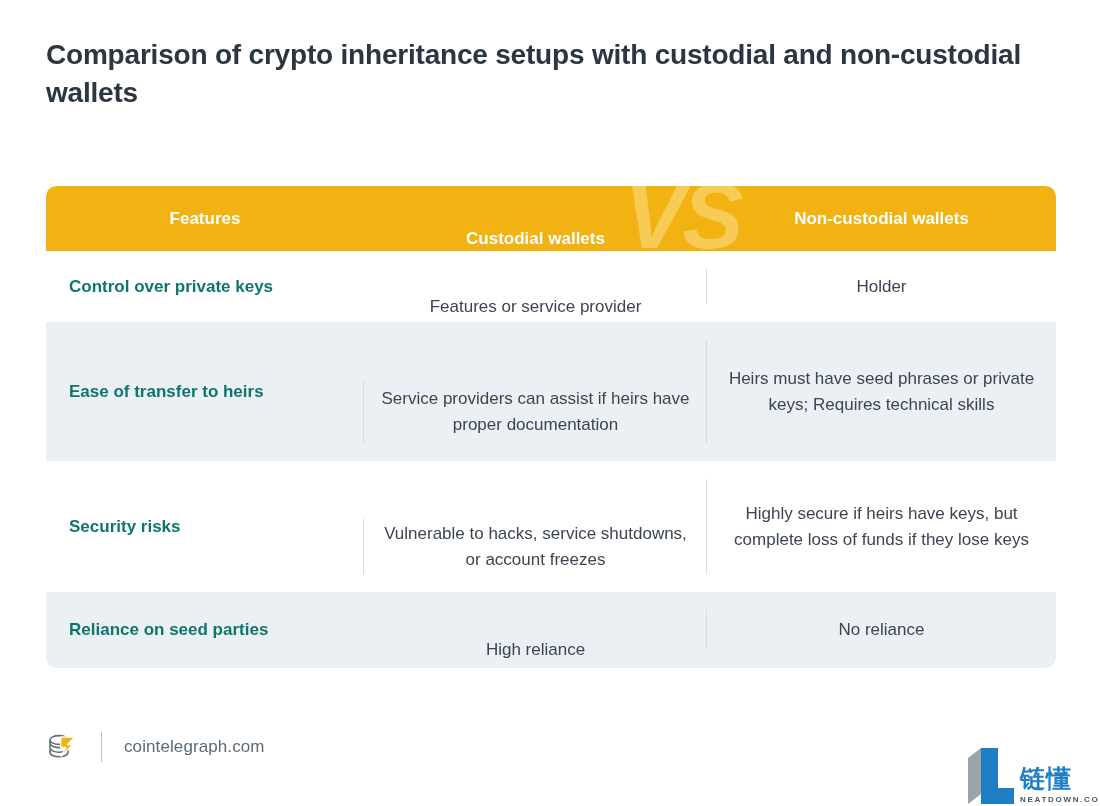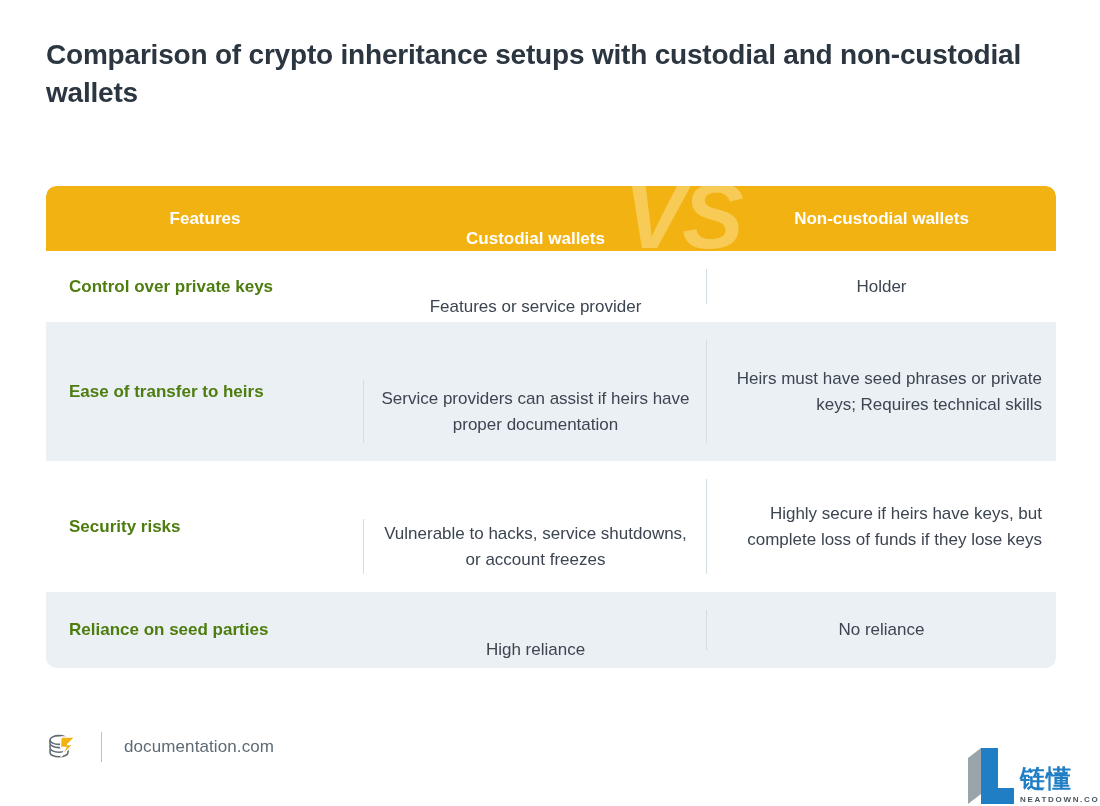--- a/index.html
+++ b/index.html
@@ -77,21 +77,21 @@
     align-items: center;
     justify-content: center;
     position: relative;
     z-index: 2;
     padding: 0 14px;
     text-align: center;
   }
 
   .c-feature  { width: 318px; }
   .c-cust     { width: 343px; margin-top: 40px; }
-  .c-noncust  { width: 349px; text-align: right; }
+  .c-noncust  { width: 349px; }
 
   
   .thead .cell {
     color: #ffffff;
     font-size: 17px;
     font-weight: bold;
   }
 
   
   .thead .c-cust::before {
@@ -113,21 +113,21 @@
   }
 
   .tbody .cell {
     font-size: 17px;
     color: #3c4551;
     line-height: 1.5;
   }
 
   .tbody .c-feature {
     font-weight: bold;
-    color: #4d7c0f;
+    color: #0f766e;
     justify-content: flex-start;
     text-align: right;
     padding-left: 23px;
   }
 
   .tbody .c-cust::before,
   .tbody .c-noncust::before {
     content: "";
     position: absolute;
     left: -1px;
@@ -271,21 +271,21 @@
         <g fill="none" stroke="#5e6a74" stroke-width="1.6">
           <ellipse cx="13" cy="10" rx="9" ry="4.4"></ellipse>
           <path d="M4 10v3.2c0 2.4 4 4.4 9 4.4s9-2 9-4.4V10"></path>
           <path d="M4 14.6v3.2c0 2.4 4 4.4 9 4.4s9-2 9-4.4v-3.2"></path>
           <path d="M4 19.2v3.2c0 2.4 4 4.4 9 4.4s9-2 9-4.4v-3.2"></path>
         </g>
         <path d="M15 7 h14 l-7.5 7.5 h5.5 l-12 12 l5-9 h-5.5 z" fill="#f2b212" stroke="#ffffff" stroke-width="1.3" stroke-linejoin="round"></path>
       </svg>
     </div>
     <div class="footer-sep"></div>
-    <div class="ct-domain">documentation.com</div>
+    <div class="ct-domain">cointelegraph.com</div>
   </div>
 
   <div class="brand">
     <div class="brand-mark">
       <svg width="46" height="56" viewBox="0 0 46 56">
         <polygon points="0,10 13,0 13,46 0,56" fill="#9aa4ab"></polygon>
         <polygon points="13,0 30,0 30,40 46,40 46,56 13,56" fill="#1f7ec4"></polygon>
       </svg>
     </div>
     <div class="brand-text">

